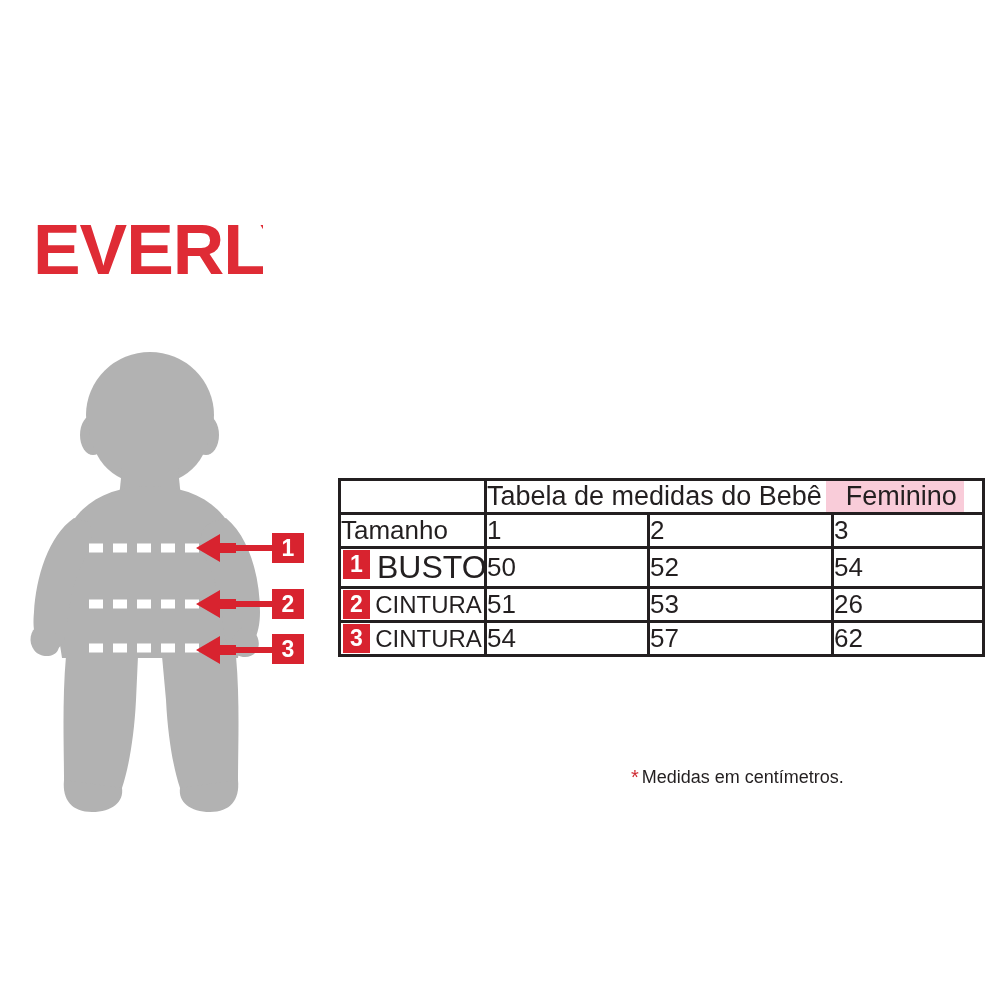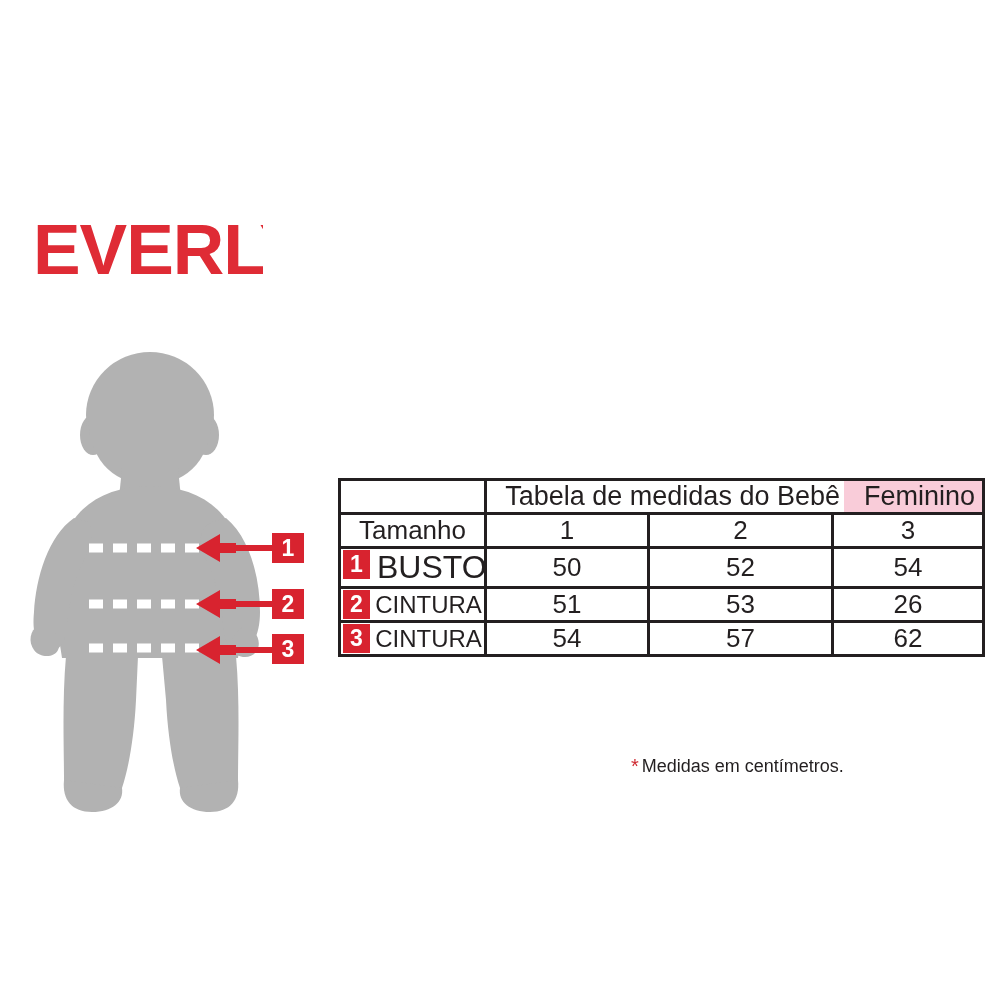--- a/index.html
+++ b/index.html
@@ -58,40 +58,39 @@
   }
   #size-table col.c-label  { width: 146px; }
   #size-table col.c-size-1 { width: 163px; }
   #size-table col.c-size-2 { width: 184px; }
   #size-table col.c-size-3 { width: 151px; }
 
   #size-table td {
     border: 3px solid #231f20;
     height: 31px;
     padding: 0;
-    text-align: center;
+    text-align: left;
     vertical-align: middle;
     font-size: 26px;
     font-weight: 400;
     color: #231f20;
     background: #ffffff;
     overflow: hidden;
     white-space: nowrap;
   }
 
   
   .banner-cell {
     position: relative;
     text-align: left !important;
     padding: 0 !important;
   }
   .banner-inner {
     display: flex;
     align-items: center;
-    justify-content: flex-end;
     height: 31px;
     font-size: 27px;
     line-height: 1;
     white-space: nowrap;
   }
   .banner-title { padding-right: 4px; }
   .banner-gender {
     background: #f9ccd9;
     padding: 3px 7px 4px 20px;
   }
@@ -127,20 +126,21 @@
     position: absolute;
     left: 631px;
     top: 755px;
     width: 360px;
   }
   .footnote {
     font-size: 18px;
     line-height: 23px;
     color: #231f20;
     white-space: nowrap;
+    margin-top: 11px;
   }
   .footnote .star {
     color: #cf2b33;
     font-size: 20px;
     padding-right: 3px;
     vertical-align: -1px;
   }
 </style>
 </head>
 <body>

